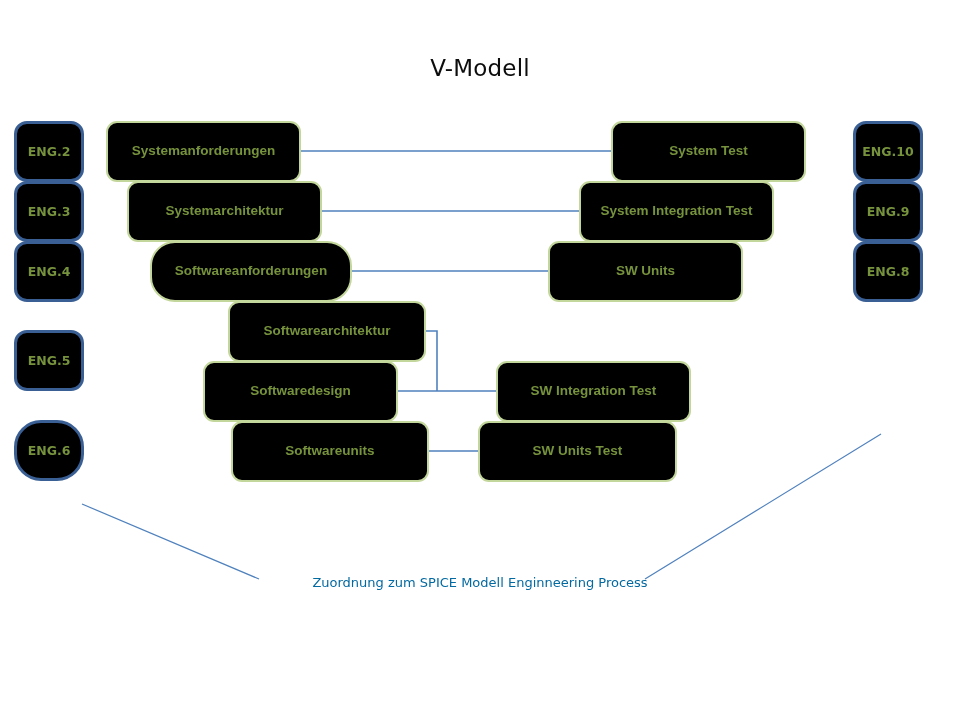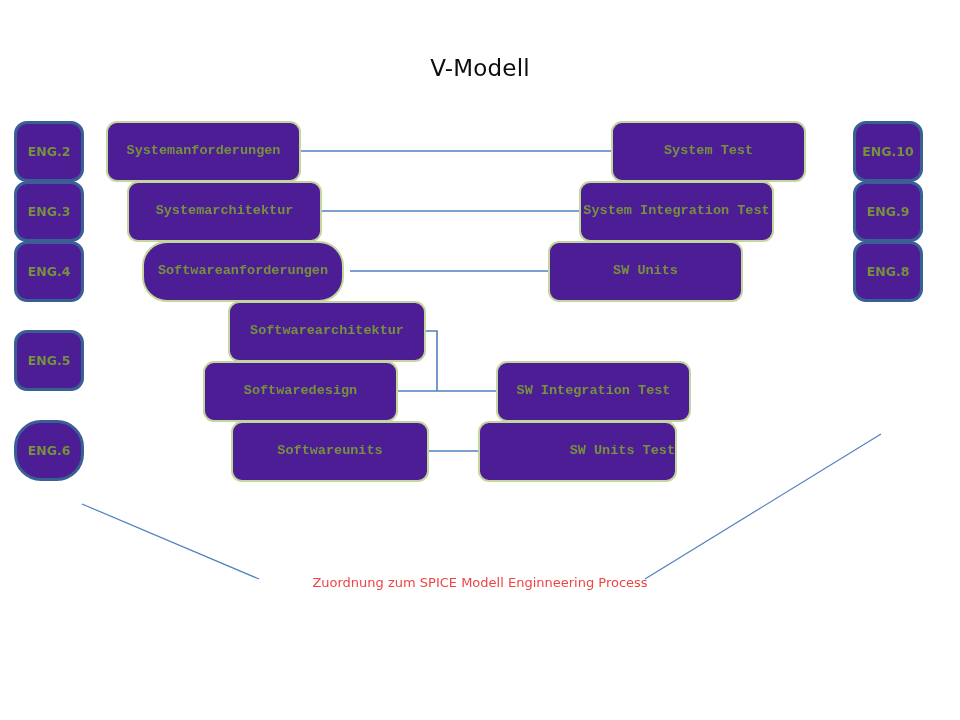--- a/index.html
+++ b/index.html
@@ -32,40 +32,40 @@
     font-weight: 400;
     color: #0d0d0d;
     letter-spacing: 0.2px;
     white-space: nowrap;
   }
 
   
   .gbox {
     position: absolute;
     box-sizing: border-box;
-    background: #4c1d95;
+    background: #000000;
     border: 2px solid #c3d69b;
     border-radius: 11px;
     color: #76923c;
-    font-family: Liberation Mono, monospace;
+    font-family: Liberation Sans, sans-serif;
     font-size: 13.5px;
     font-weight: bold;
     display: flex;
     align-items: center;
     justify-content: center;
     text-align: center;
     line-height: 1.1;
     z-index: 3;
   }
 
   
   .ebox {
     position: absolute;
     box-sizing: border-box;
-    background: #4c1d95;
+    background: #000000;
     border: 3px solid #3a5f94;
     border-radius: 13px;
     color: #76923c;
     font-family: "DejaVu Sans", "Liberation Sans", sans-serif;
     font-size: 12.5px;
     font-weight: bold;
     display: flex;
     align-items: center;
     justify-content: center;
     text-align: center;
@@ -86,21 +86,21 @@
   
   #caption {
     position: absolute;
     left: 0;
     top: 575px;
     width: 960px;
     text-align: center;
     font-family: "DejaVu Sans", "Liberation Sans", sans-serif;
     font-size: 13px;
     font-weight: 400;
-    color: #ef4444;
+    color: #0369a1;
     white-space: nowrap;
   }
 </style>
 </head>
 <body>
 
 <div id="canvas">
 
   <div id="title">V-Modell</div>
 
@@ -147,21 +147,21 @@
   <div class="ebox" style="left:853px; top:241px; width:70px; height:61px;">
     <span>ENG.8</span>
   </div>
 
   <div class="gbox" style="left:106px; top:121px; width:195px; height:61px;">
     <span>Systemanforderungen</span>
   </div>
   <div class="gbox" style="left:127px; top:181px; width:195px; height:61px;">
     <span>Systemarchitektur</span>
   </div>
-  <div class="gbox" style="left:142px; top:241px; width:202px; height:61px;border-radius:25px;">
+  <div class="gbox" style="left:150px; top:241px; width:202px; height:61px;border-radius:25px;">
     <span>Softwareanforderungen</span>
   </div>
   <div class="gbox" style="left:180px; top:301px; width:198px; height:61px;margin-left:48px;">
     <span>Softwarearchitektur</span>
   </div>
   <div class="gbox" style="left:203px; top:361px; width:195px; height:61px;">
     <span>Softwaredesign</span>
   </div>
   <div class="gbox" style="left:231px; top:421px; width:198px; height:61px;">
     <span>Softwareunits</span>
@@ -172,19 +172,19 @@
   </div>
   <div class="gbox" style="left:579px; top:181px; width:195px; height:61px;">
     <span>System Integration Test</span>
   </div>
   <div class="gbox" style="left:548px; top:241px; width:195px; height:61px;">
     <span>SW Units</span>
   </div>
   <div class="gbox" style="left:496px; top:361px; width:195px; height:61px;">
     <span>SW Integration Test</span>
   </div>
-  <div class="gbox" style="left:478px; top:421px; width:199px; height:61px;justify-content:flex-end;">
+  <div class="gbox" style="left:478px; top:421px; width:199px; height:61px;">
     <span>SW Units Test</span>
   </div>
 
   <div id="caption">Zuordnung zum SPICE Modell Enginneering Process</div>
 
 </div>
 
 </body></html>

